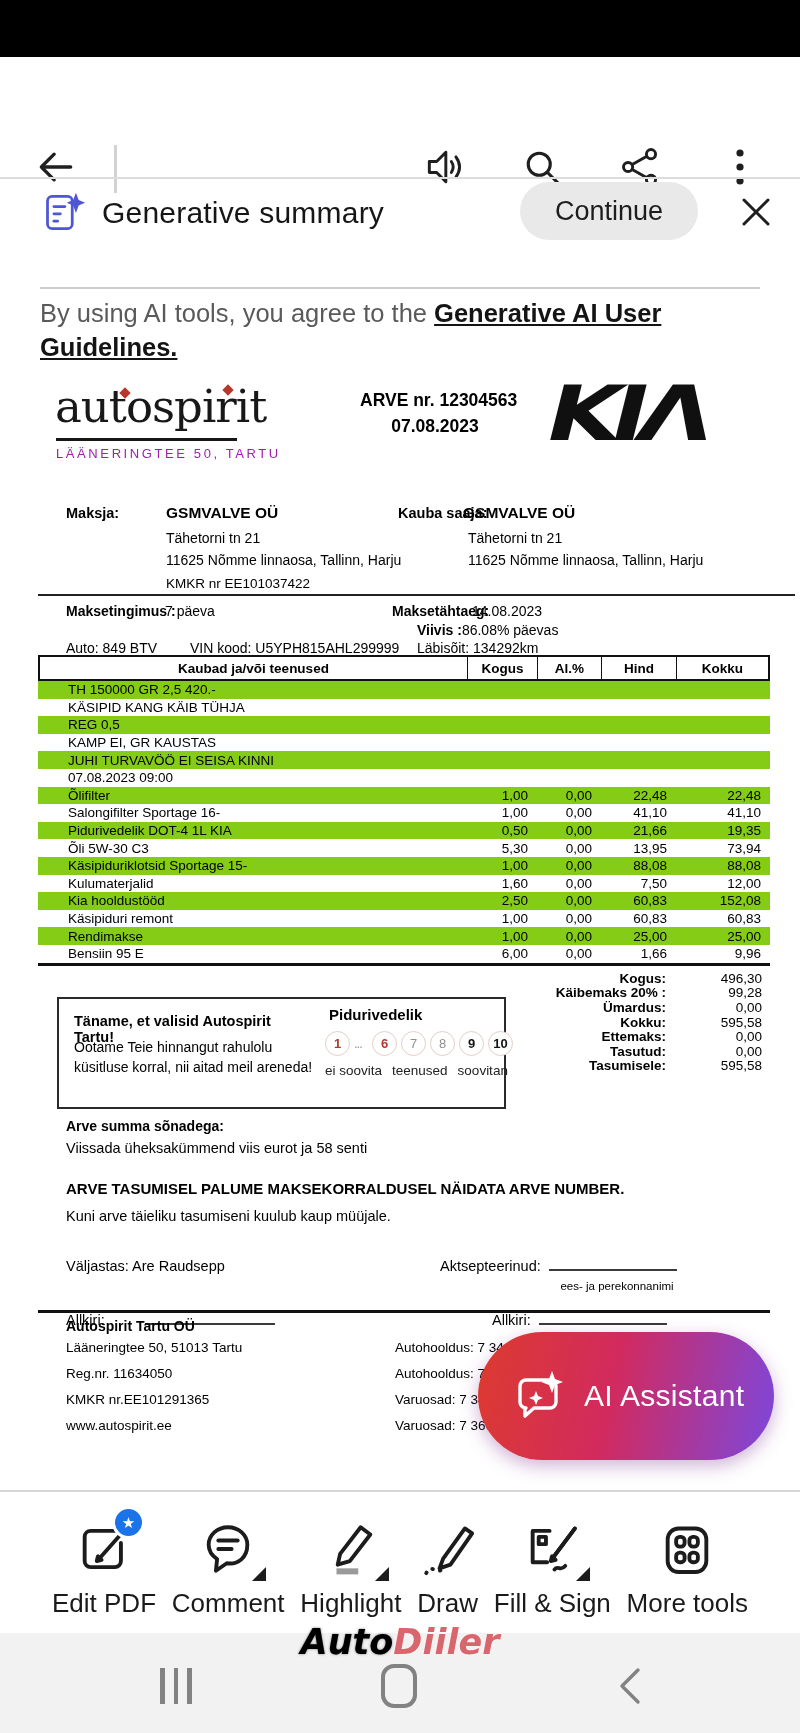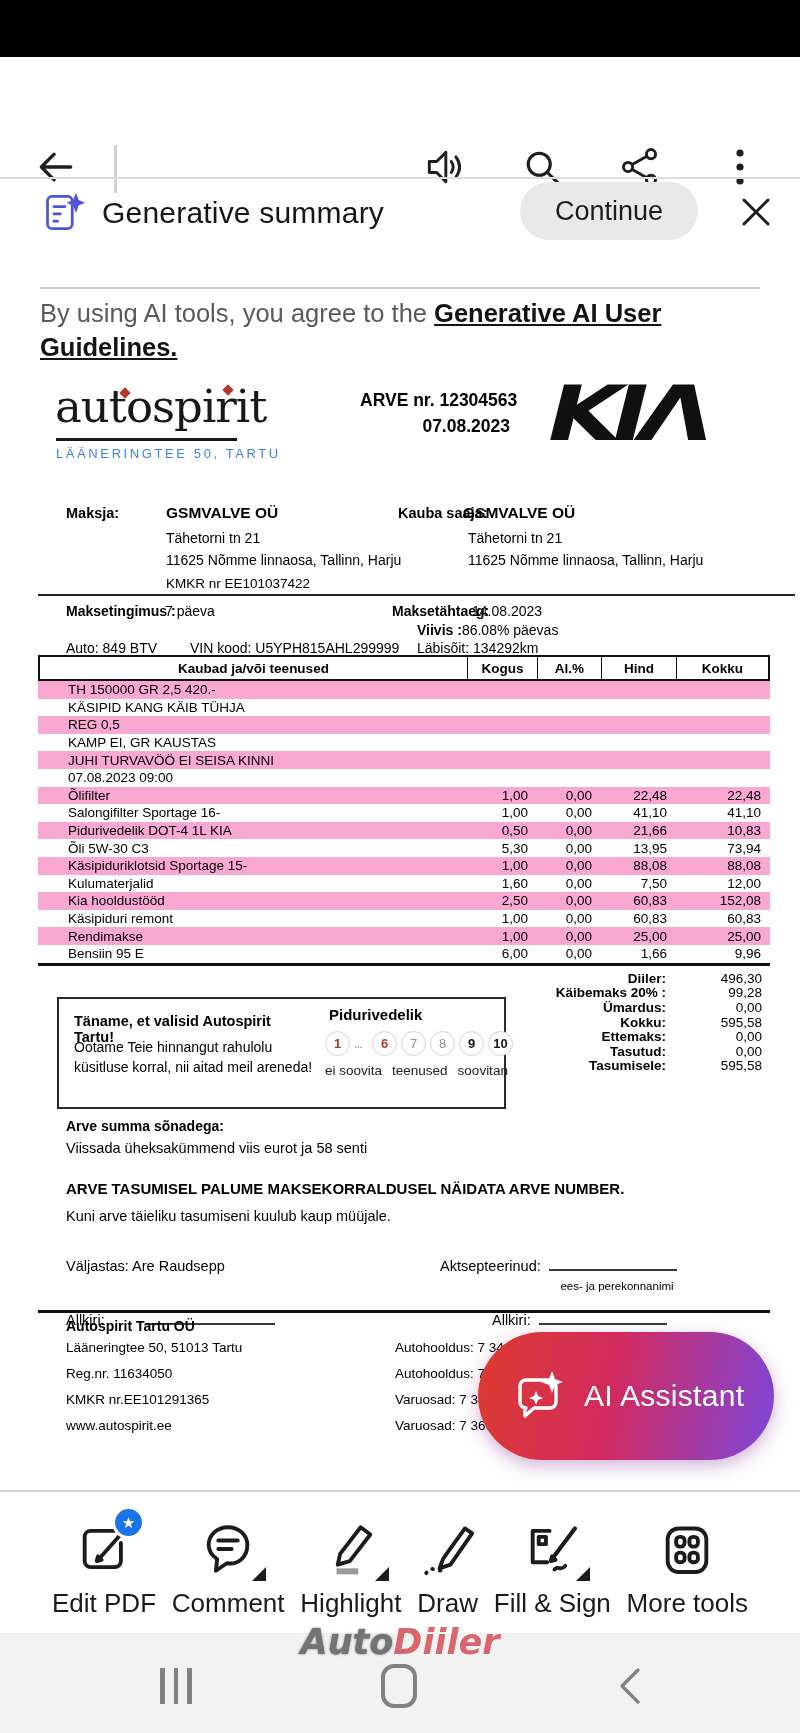--- a/index.html
+++ b/index.html
@@ -25,23 +25,23 @@
   .gen-close{left:738px;top:194px;width:36px;height:36px;}
   .divider2{left:40px;top:287px;width:720px;height:2px;background:#cccccc;}
 
   
   .notice{left:40px;top:296px;width:724px;font-size:25.5px;color:#5a5a5a;line-height:34px;}
   .notice b{color:#141414;text-decoration:underline;font-weight:700;}
   .logo-name{left:55px;top:383px;font-family:"DejaVu Serif",serif;font-size:45px;color:#181818;letter-spacing:-1px;line-height:48px;}
   .spark{width:8px;height:8px;background:#b8372c;transform:rotate(45deg);}
   .spark1{left:121px;top:389px;} .spark2{left:224px;top:386px;}
   .logo-rule{left:56px;top:438px;width:181px;height:3px;background:#161616;}
-  .logo-sub{left:56px;top:446px;font-size:13px;letter-spacing:2.6px;color:#3b82f6;font-weight:500;}
+  .logo-sub{left:56px;top:446px;font-size:13px;letter-spacing:2.6px;color:#a21caf;font-weight:500;}
   .arve-line1{left:360px;top:390px;font-size:17.5px;font-weight:700;white-space:nowrap;}
-  .arve-line2{left:360px;top:416px;width:150px;text-align:right;font-size:17.5px;font-weight:700;}
+  .arve-line2{left:360px;top:416px;width:150px;text-align:center;font-size:17.5px;font-weight:700;}
   .kia{left:538px;top:374px;width:260px;height:82px;overflow:visible;}
   .kia-text{font-family:"DejaVu Sans",sans-serif;font-weight:900;font-size:76px;color:#101010;
     transform:skewX(-14deg) scaleX(1.25);transform-origin:left bottom;letter-spacing:-7px;line-height:80px;}
 
   .lbl{font-weight:700;}
   .t14{font-size:14px;} .t145{font-size:14.5px;} .t155{font-size:15.5px;} .t135{font-size:13.5px;}
   .payer-label{left:66px;top:505px;} .payer-name{left:166px;top:504px;}
   .payer-street{left:166px;top:530px;} .payer-city{left:166px;top:552px;} .payer-vat{left:166px;top:576px;}
   .recv-label{left:398px;top:505px;} .recv-name{left:463px;top:504px;}
   .recv-street{left:468px;top:530px;} .recv-city{left:468px;top:552px;}
@@ -54,21 +54,21 @@
   .auto-a{left:66px;} .auto-b{left:190px;} .auto-c{left:417px;}
 
   
   .thead{left:38px;top:655px;width:732px;height:26px;border:2px solid #111;box-sizing:border-box;
     display:grid;grid-template-columns:427px 70px 64px 75px 92px;}
   .thead .hc{display:flex;align-items:center;justify-content:center;font-weight:700;font-size:13.5px;
     border-left:1.5px solid #111;}
   .thead .hc:first-child{border-left:none;}
   .tbody{left:38px;top:681px;width:732px;}
   .trow{display:grid;grid-template-columns:429px 70px 64px 75px 94px;height:17.6px;align-items:center;font-size:13.5px;}
-  .trow.stripe{background:#f9a8d4;}
+  .trow.stripe{background:#84cc16;}
   .trow .desc{padding-left:30px;white-space:nowrap;}
   .trow .num{text-align:right;padding-right:9px;}
   .tbot{left:38px;top:963px;width:732px;height:2.5px;background:#111;}
 
   
   .totals{left:38px;top:971px;width:724px;}
   .totrow{display:flex;height:14.6px;align-items:center;font-size:13.5px;}
   .totrow .tl{flex:1;text-align:right;font-weight:700;}
   .totrow .tv{width:96px;text-align:right;}
 
@@ -120,21 +120,21 @@
   .tlabel{margin-top:10px;font-size:26px;color:#1a1a1a;white-space:nowrap;}
   .badge{position:absolute;top:-14px;right:-12px;width:27px;height:27px;border-radius:50%;
     background:#1a73e8;color:#fff;font-size:15px;display:flex;align-items:center;justify-content:center;border:3px solid #fff;}
   .tri{position:absolute;right:-9px;bottom:-3px;width:0;height:0;
     border-left:14px solid transparent;border-bottom:14px solid #1c1c1c;}
 
   
   .navbar{left:0;top:1633px;width:800px;height:100px;background:#f2f2f2;}
   .wm{left:0;top:1622px;width:800px;text-align:center;font-size:35px;font-weight:700;font-style:italic;
     font-family:"DejaVu Sans",sans-serif;}
-  .wm .w1{color:#737373;text-shadow:0 0 3px #9a9a9a,0 0 1px #8a8a8a;}
+  .wm .w1{color:#000000;text-shadow:0 0 3px #9a9a9a,0 0 1px #8a8a8a;}
   .wm .w2{color:#d9666d;text-shadow:0 0 2px #fff;}
   .nav-recents{left:160px;top:1668px;display:flex;gap:9px;}
   .nav-recents i{display:block;width:4.5px;height:36px;background:#828282;}
   .nav-home{left:381px;top:1664px;width:36px;height:44px;border:4px solid #828282;border-radius:13px;box-sizing:border-box;}
   .nav-back{left:612px;top:1666px;width:40px;height:40px;}
 </style>
 </head>
 <body>
 
 <div class="screen">
@@ -296,21 +296,21 @@
         <div class="num">1,00</div>
         <div class="num">0,00</div>
         <div class="num">41,10</div>
         <div class="num">41,10</div>
       </div>
       <div class="trow stripe">
         <div class="desc">Pidurivedelik DOT-4 1L KIA</div>
         <div class="num">0,50</div>
         <div class="num">0,00</div>
         <div class="num">21,66</div>
-        <div class="num">10,83</div>
+        <div class="num">19,35</div>
       </div>
       <div class="trow">
         <div class="desc">Õli 5W-30 C3</div>
         <div class="num">5,30</div>
         <div class="num">0,00</div>
         <div class="num">13,95</div>
         <div class="num">73,94</div>
       </div>
       <div class="trow stripe">
         <div class="desc">Käsipiduriklotsid Sportage 15-</div>
@@ -352,21 +352,21 @@
         <div class="num">6,00</div>
         <div class="num">0,00</div>
         <div class="num">1,66</div>
         <div class="num">9,96</div>
       </div>
     </div>
   <div class="abs tbot"></div>
 
   <div class="abs totals">
       <div class="totrow">
-        <span class="tl">Diiler:</span>
+        <span class="tl">Kogus:</span>
         <span class="tv">496,30</span>
       </div>
       <div class="totrow">
         <span class="tl">Käibemaks  20% :</span>
         <span class="tv">99,28</span>
       </div>
       <div class="totrow">
         <span class="tl">Ümardus:</span>
         <span class="tv">0,00</span>
       </div>

